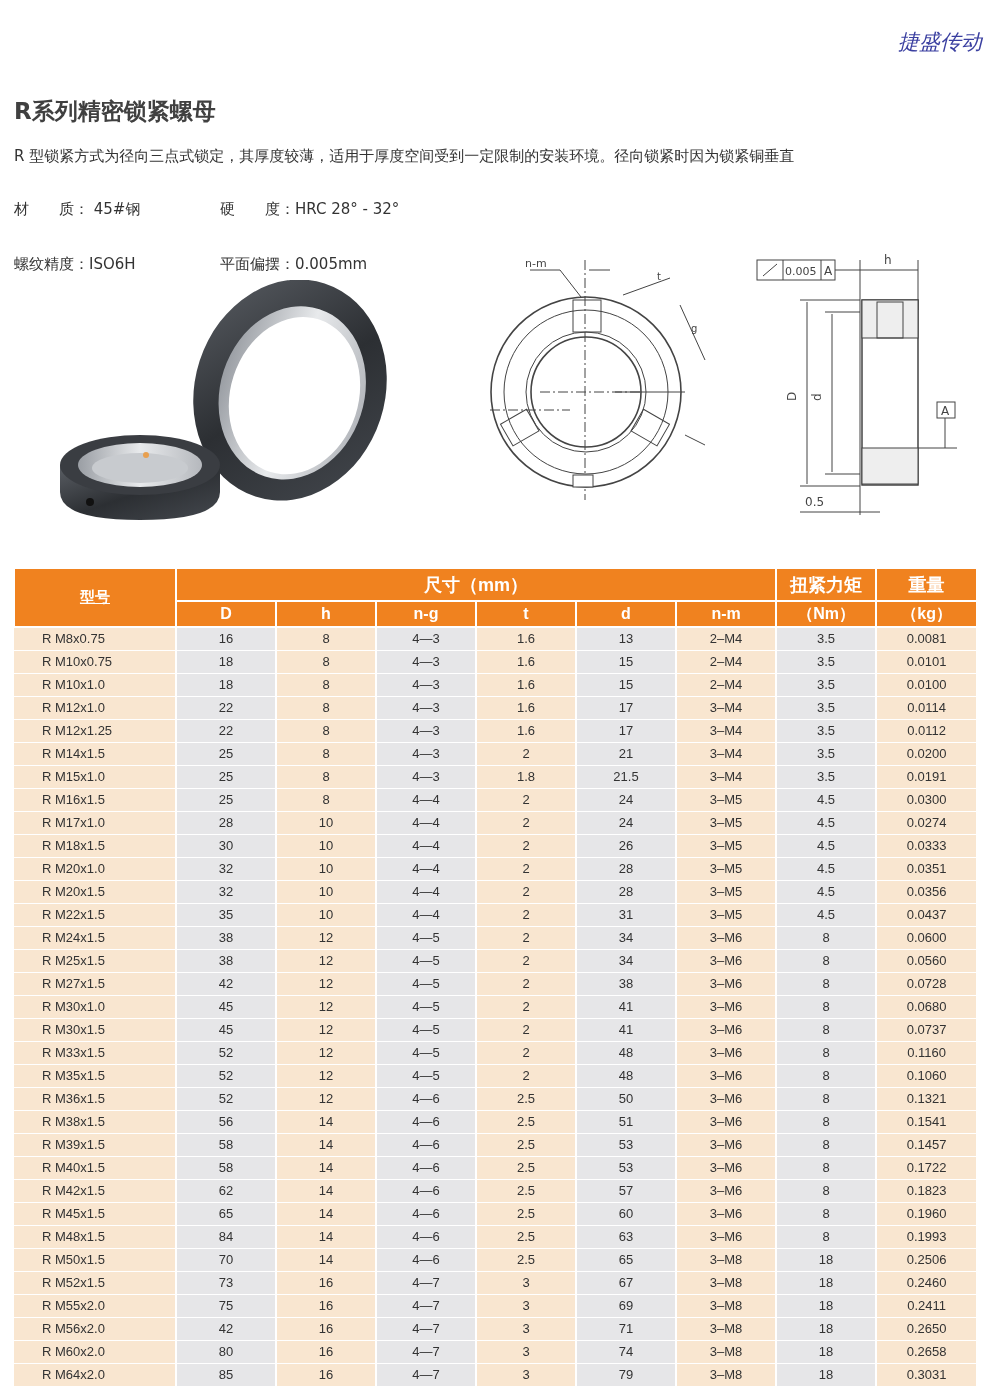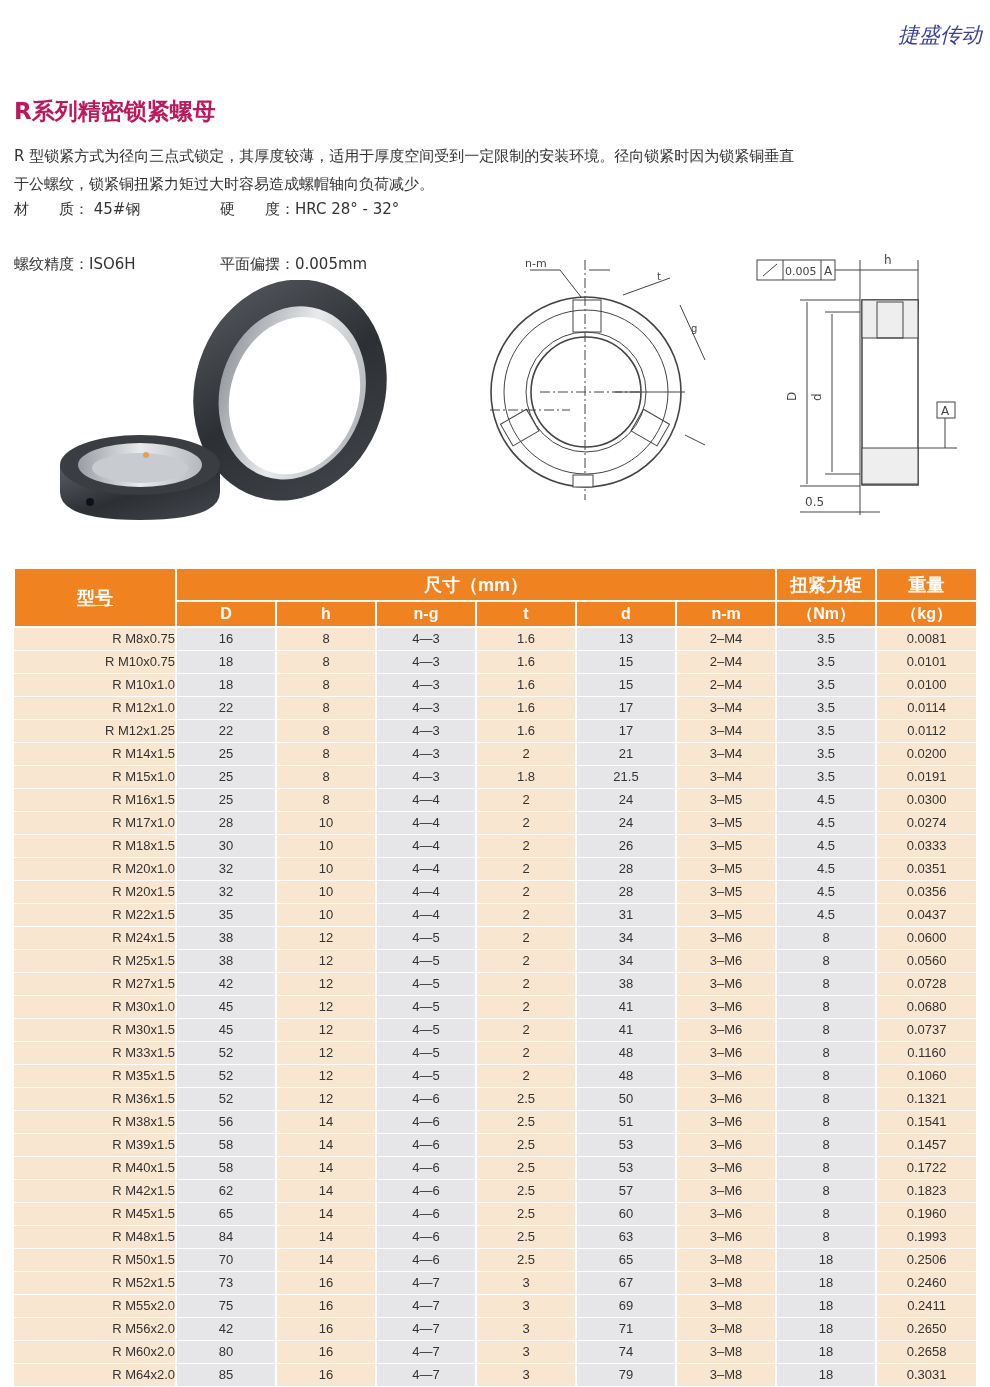--- a/index.html
+++ b/index.html
@@ -1,47 +1,46 @@
 <!DOCTYPE html>
 <html><head>
 <meta charset="utf-8">
 <style>
   * { box-sizing: border-box; margin: 0; padding: 0; }
   html, body { width: 990px; height: 1387px; background: #ffffff; overflow: hidden; }
   body { position: relative; font-family: "DejaVu Sans", "Liberation Sans", sans-serif; color: #333; }
-  .brand { position: absolute; right: 8px; top: 21px; font-size: 21px; font-style: italic; color: #3a3fa0; letter-spacing: 0px; }
-  .title { position: absolute; left: 14px; top: 96px; font-size: 23px; font-weight: bold; color: #be185d; letter-spacing: 0px; }
+  .brand { position: absolute; right: 8px; top: 28px; font-size: 21px; font-style: italic; color: #3a3fa0; letter-spacing: 0px; }
+  .title { position: absolute; left: 14px; top: 96px; font-size: 23px; font-weight: bold; color: #404040; letter-spacing: 0px; }
   .desc { position: absolute; left: 14px; top: 142px; width: 900px; font-size: 15px; line-height: 28px; color: #333; }
   .spec { position: absolute; left: 14px; font-size: 15px; color: #333; }
   .spec.s1 { top: 200px; }
   .spec.s2 { top: 228px; margin-top: 27px; }
   .spec .c2 { position: absolute; left: 206px; white-space: nowrap; }
   .spec .c1 { white-space: nowrap; text-align: right; }
   .photo { position: absolute; left: 50px; top: 280px; width: 350px; height: 245px; }
   .drawing1 { position: absolute; left: 485px; top: 250px; width: 245px; height: 260px; }
   .drawing2 { position: absolute; left: 745px; top: 250px; width: 245px; height: 270px; }
   table.spec-table { position: absolute; left: 13px; top: 567px; width: 963px; border-collapse: collapse; table-layout: fixed; font-family: "Liberation Sans", sans-serif; }
   table.spec-table th { background: #f0821f; color: #ffffff; font-weight: bold; border: 2px solid #ffffff; text-align: center; }
   table.spec-table th.h1 { height: 33px; font-size: 18px; }
   table.spec-table th.h2 { height: 26px; font-size: 16px; }
-  table.spec-table th.model { font-size: 18px; text-decoration: underline; }
+  table.spec-table th.model { font-size: 15px; text-decoration: underline; }
   table.spec-table td { height: 23px; font-size: 13px; color: #333; text-align: center; border-right: 2px solid #ffffff; border-bottom: 1px solid #ffffff; white-space: nowrap; }
   table.spec-table td.cream { background: #f9e6d0; }
   table.spec-table td.gray { background: #e6e6e8; }
-  table.spec-table td.model-cell { text-align: right; padding-left: 18px; }
+  table.spec-table td.model-cell { text-align: left; padding-left: 28px; }
 </style>
 </head>
 <body>
 
 <div class="brand">捷盛传动</div>
 <div class="title">R系列精密锁紧螺母</div>
 
 <div class="desc">
   <div>R 型锁紧方式为径向三点式锁定，其厚度较薄，适用于厚度空间受到一定限制的安装环境。径向锁紧时因为锁紧铜垂直</div>
-  <div>于公螺纹，锁紧铜扭紧力矩过大时容易造成螺帽轴向负荷减少。</div>
 </div>
 
 <div class="spec s1">
   <span class="c1">材　　质： 45#钢</span>
   <span class="c2">硬　　度：HRC 28° - 32°</span>
 </div>
 <div class="spec s2">
   <span class="c1">螺纹精度：ISO6H</span>
   <span class="c2">平面偏摆：0.005mm</span>
 </div>

